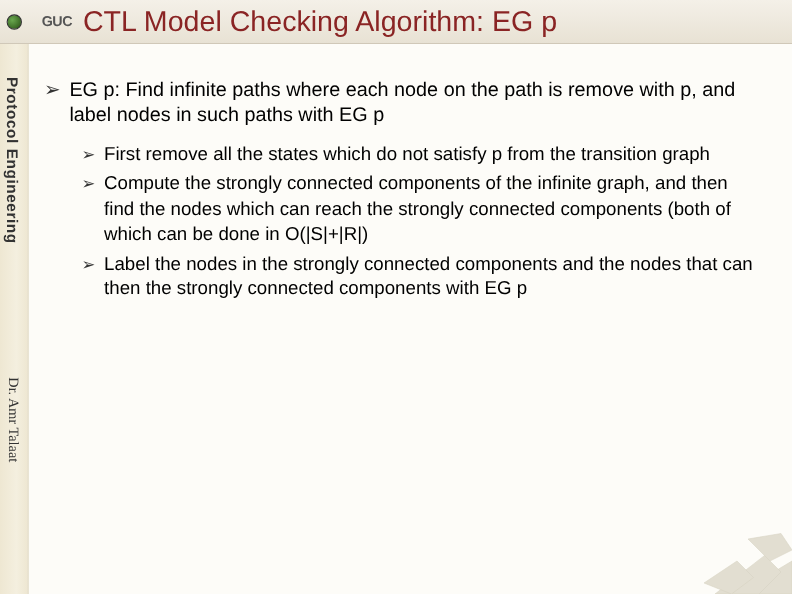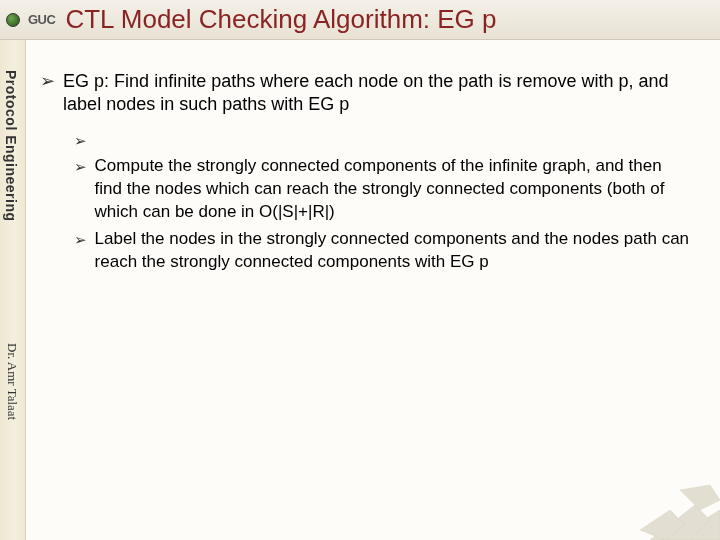--- a/index.html
+++ b/index.html
@@ -17,21 +17,21 @@
     height: 40px;
     background: linear-gradient(to bottom, #f4f0e8, #e8e2d4);
     border-bottom: 1px solid #d0c8b8;
     display: flex;
     align-items: center;
     padding-left: 6px;
   }
   .logo {
     display: flex;
     align-items: center;
-    gap: 8px;
+    gap: 18px;
     margin-right: 10px;
   }
   .logo-mark {
     width: 14px; height: 14px;
     border-radius: 50%;
     background: radial-gradient(circle at 35% 35%, #6aa84f, #274e13);
     border: 1px solid #333;
   }
   .logo-text {
     font-size: 13px;
@@ -126,28 +126,29 @@
 </div>
 
 <div class="content">
   <div class="bullet-main">
     <span class="marker">➢</span>
     <span>EG p: Find infinite paths where each node on the path is remove with p, and label nodes in such paths with EG p</span>
   </div>
   <div class="sub-list">
     <div class="bullet-sub">
       <span class="marker">➢</span>
+      <span>First remove all the states which do not satisfy p from the transition graph</span>
     </div>
     <div class="bullet-sub">
       <span class="marker">➢</span>
       <span>Compute the strongly connected components of the infinite graph, and then find the nodes which can reach the strongly connected components (both of which can be done in O(|S|+|R|)</span>
     </div>
     <div class="bullet-sub">
       <span class="marker">➢</span>
-      <span>Label the nodes in the strongly connected components and the nodes path can reach the strongly connected components with EG p</span>
+      <span>Label the nodes in the strongly connected components and the nodes that can then the strongly connected components with EG p</span>
     </div>
   </div>
 </div>
 
 <svg class="corner-deco" viewBox="0 0 120 70">
   <g fill="#c9c2ab" stroke="#b0a88e" stroke-width="0.5">
     <polygon points="70,70 120,40 120,70"></polygon>
     <polygon points="50,70 95,35 110,50 90,70"></polygon>
     <polygon points="80,20 110,15 120,30 100,40"></polygon>
     <polygon points="40,60 70,40 85,55 65,70"></polygon>

